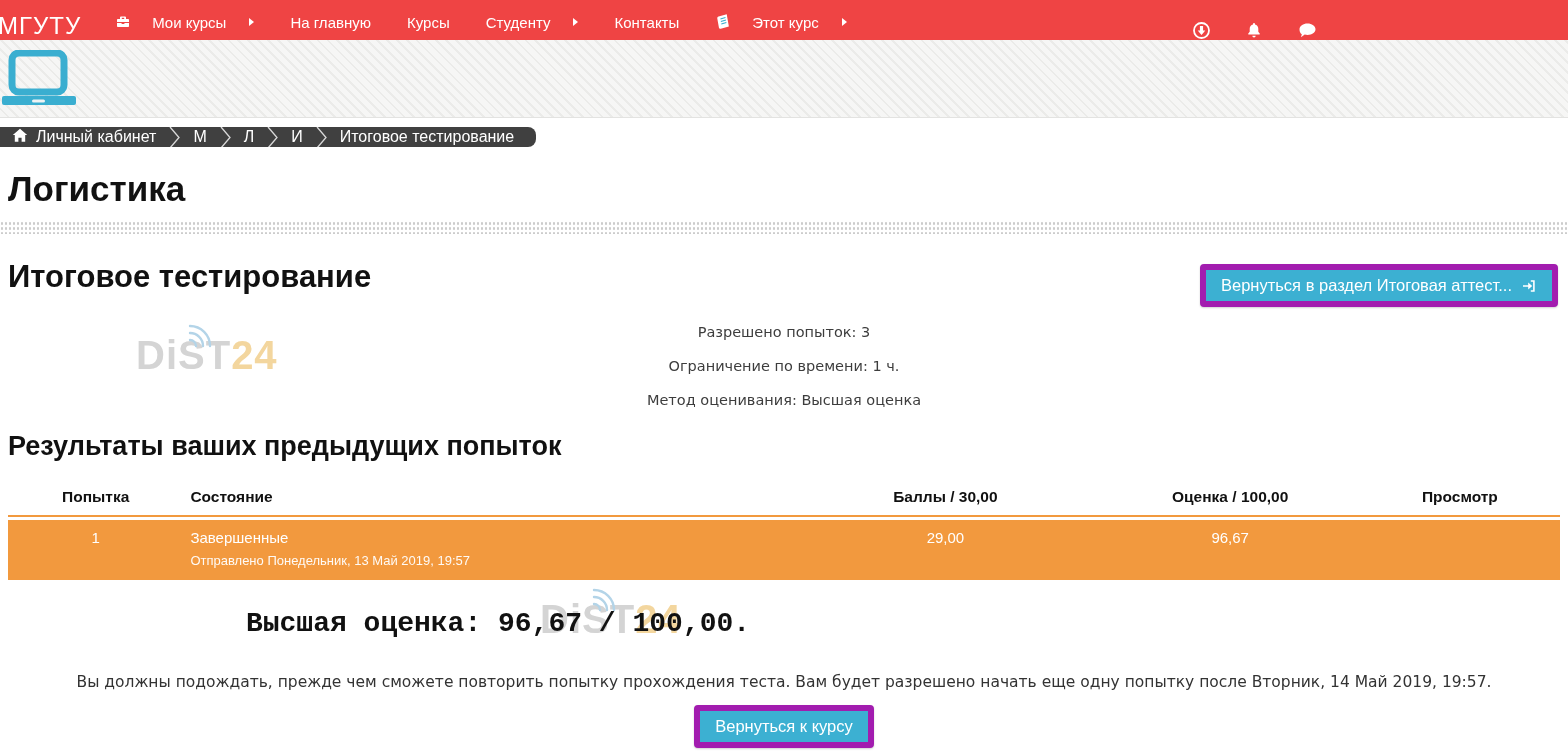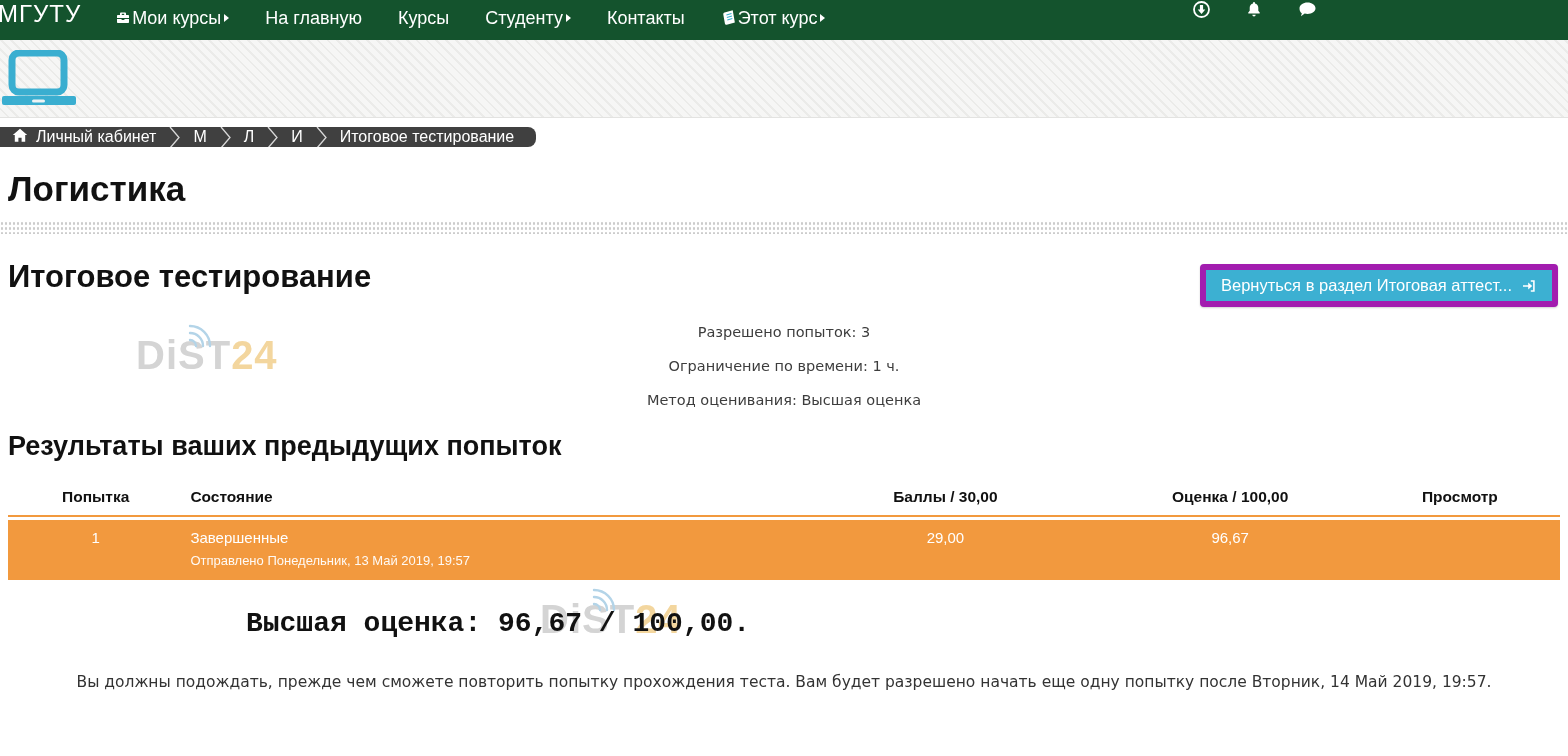--- a/index.html
+++ b/index.html
@@ -1,23 +1,23 @@
 <!DOCTYPE html>
 <html lang="ru"><head>
 <meta charset="utf-8">
 <style>
   * { margin:0; padding:0; box-sizing:border-box; }
   html,body { width:1568px; height:756px; background:#fff; overflow:hidden; }
   body { font-family:"Liberation Sans", sans-serif; color:#222; }
   #page { position:relative; width:1568px; height:756px; }
 
   
-  .navbar { height:40px; background:#14532d; display:flex; align-items:flex-start; color:#fff; }
+  .navbar { height:40px; background:#ef4444; display:flex; align-items:flex-end; color:#fff; }
   .brand { font-size:24px; color:#fff; margin-left:-2px; padding-right:16px; letter-spacing:1px; cursor:pointer; }
-  .nav-item { display:flex; align-items:center; gap:1px; padding:0 18px; height:36px; font-size:18px; cursor:pointer; white-space:nowrap; }
+  .nav-item { display:flex; align-items:center; gap:21px; padding:0 18px; height:36px; font-size:15px; cursor:pointer; white-space:nowrap; }
   .nav-item svg { display:block; }
   .caret { width:0; height:0; border-top:4px solid transparent; border-bottom:4px solid transparent; border-left:5px solid #fff; margin-left:2px; }
   .nav-right { margin-left:auto; margin-right:250px; display:flex; align-items:center; gap:34px; }
   .nav-right .icon-btn { cursor:pointer; display:flex; align-items:center; }
 
   
   .header-strip { position:relative; height:78px;
     background:repeating-linear-gradient(45deg,#f6f6f5 0px,#f6f6f5 5px,#ebebe9 5px,#ebebe9 7px);
     border-bottom:1px solid #e3e3e1; }
   .laptop { position:absolute; left:2px; top:10px; cursor:pointer; }
@@ -233,20 +233,25 @@
         <div class="c">29,00</div>
         <div class="c">96,67</div>
         <div class="c"></div>
       </div>
     </div>
 
     <div class="grade-line">Высшая оценка: 96,67 / 100,00.</div>
 
     <div class="wait-msg">Вы должны подождать, прежде чем сможете повторить попытку прохождения теста. Вам будет разрешено начать еще одну попытку после Вторник, 14 Май 2019, 19:57.</div>
 
+    <div class="bottom-btn-wrap">
+      <button class="btn">
+        <span>Вернуться к курсу</span>
+      </button>
+    </div>
   </div>
 
   <div class="watermark wm1">
     <span class="wm-arcs">
       <svg width="40" height="34" viewBox="0 0 40 34">
         <g fill="none" stroke="#b3d4e8" stroke-width="2.4" stroke-linecap="round">
           <path d="M8 26a6 6 0 0 1 6 6"></path>
           <path d="M8 19a13 13 0 0 1 13 13"></path>
           <path d="M8 12a20 20 0 0 1 20 20"></path>
         </g>

